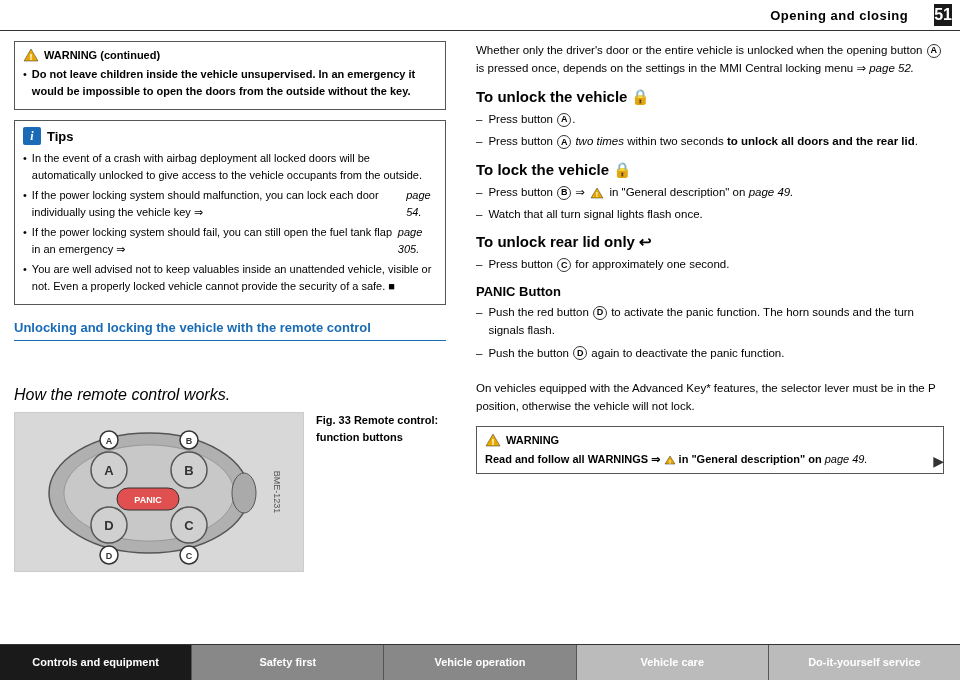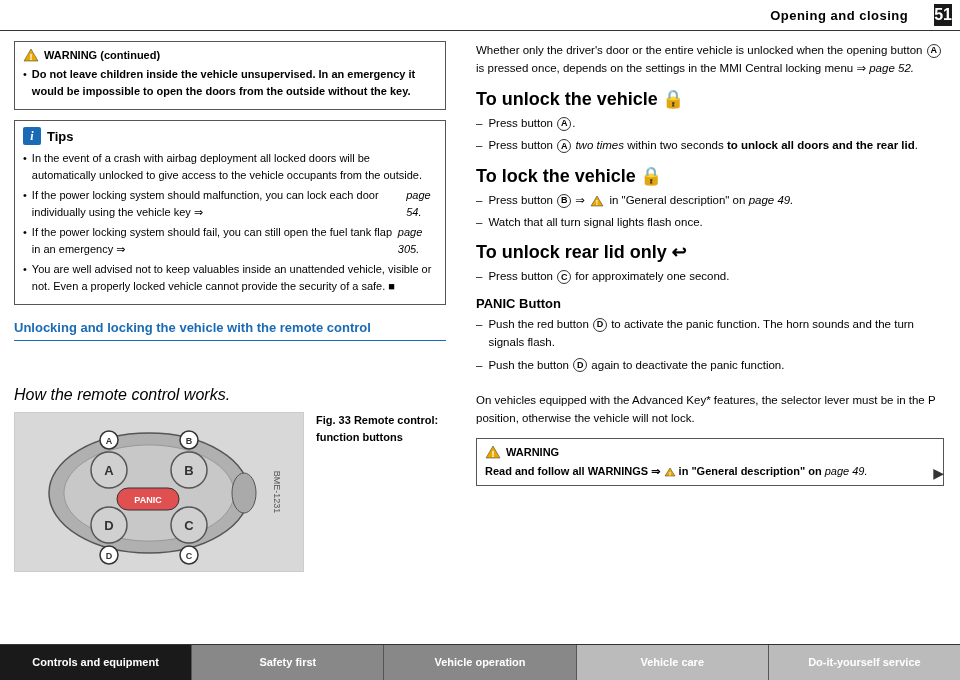--- a/index.html
+++ b/index.html
@@ -196,21 +196,21 @@
       font-size: 11.5px;
       line-height: 1.6;
       margin-bottom: 8px;
     }
     .body-text strong {
       font-weight: normal;
     }
 
     .sub-heading {
       font-weight: bold;
-      font-size: 18px;
+      font-size: 15px;
       margin-top: 10px;
       margin-bottom: 4px;
     }
     .dash-item {
       display: flex;
       align-items: flex-start;
       font-size: 11.5px;
       line-height: 1.6;
       margin-bottom: 4px;
     }

